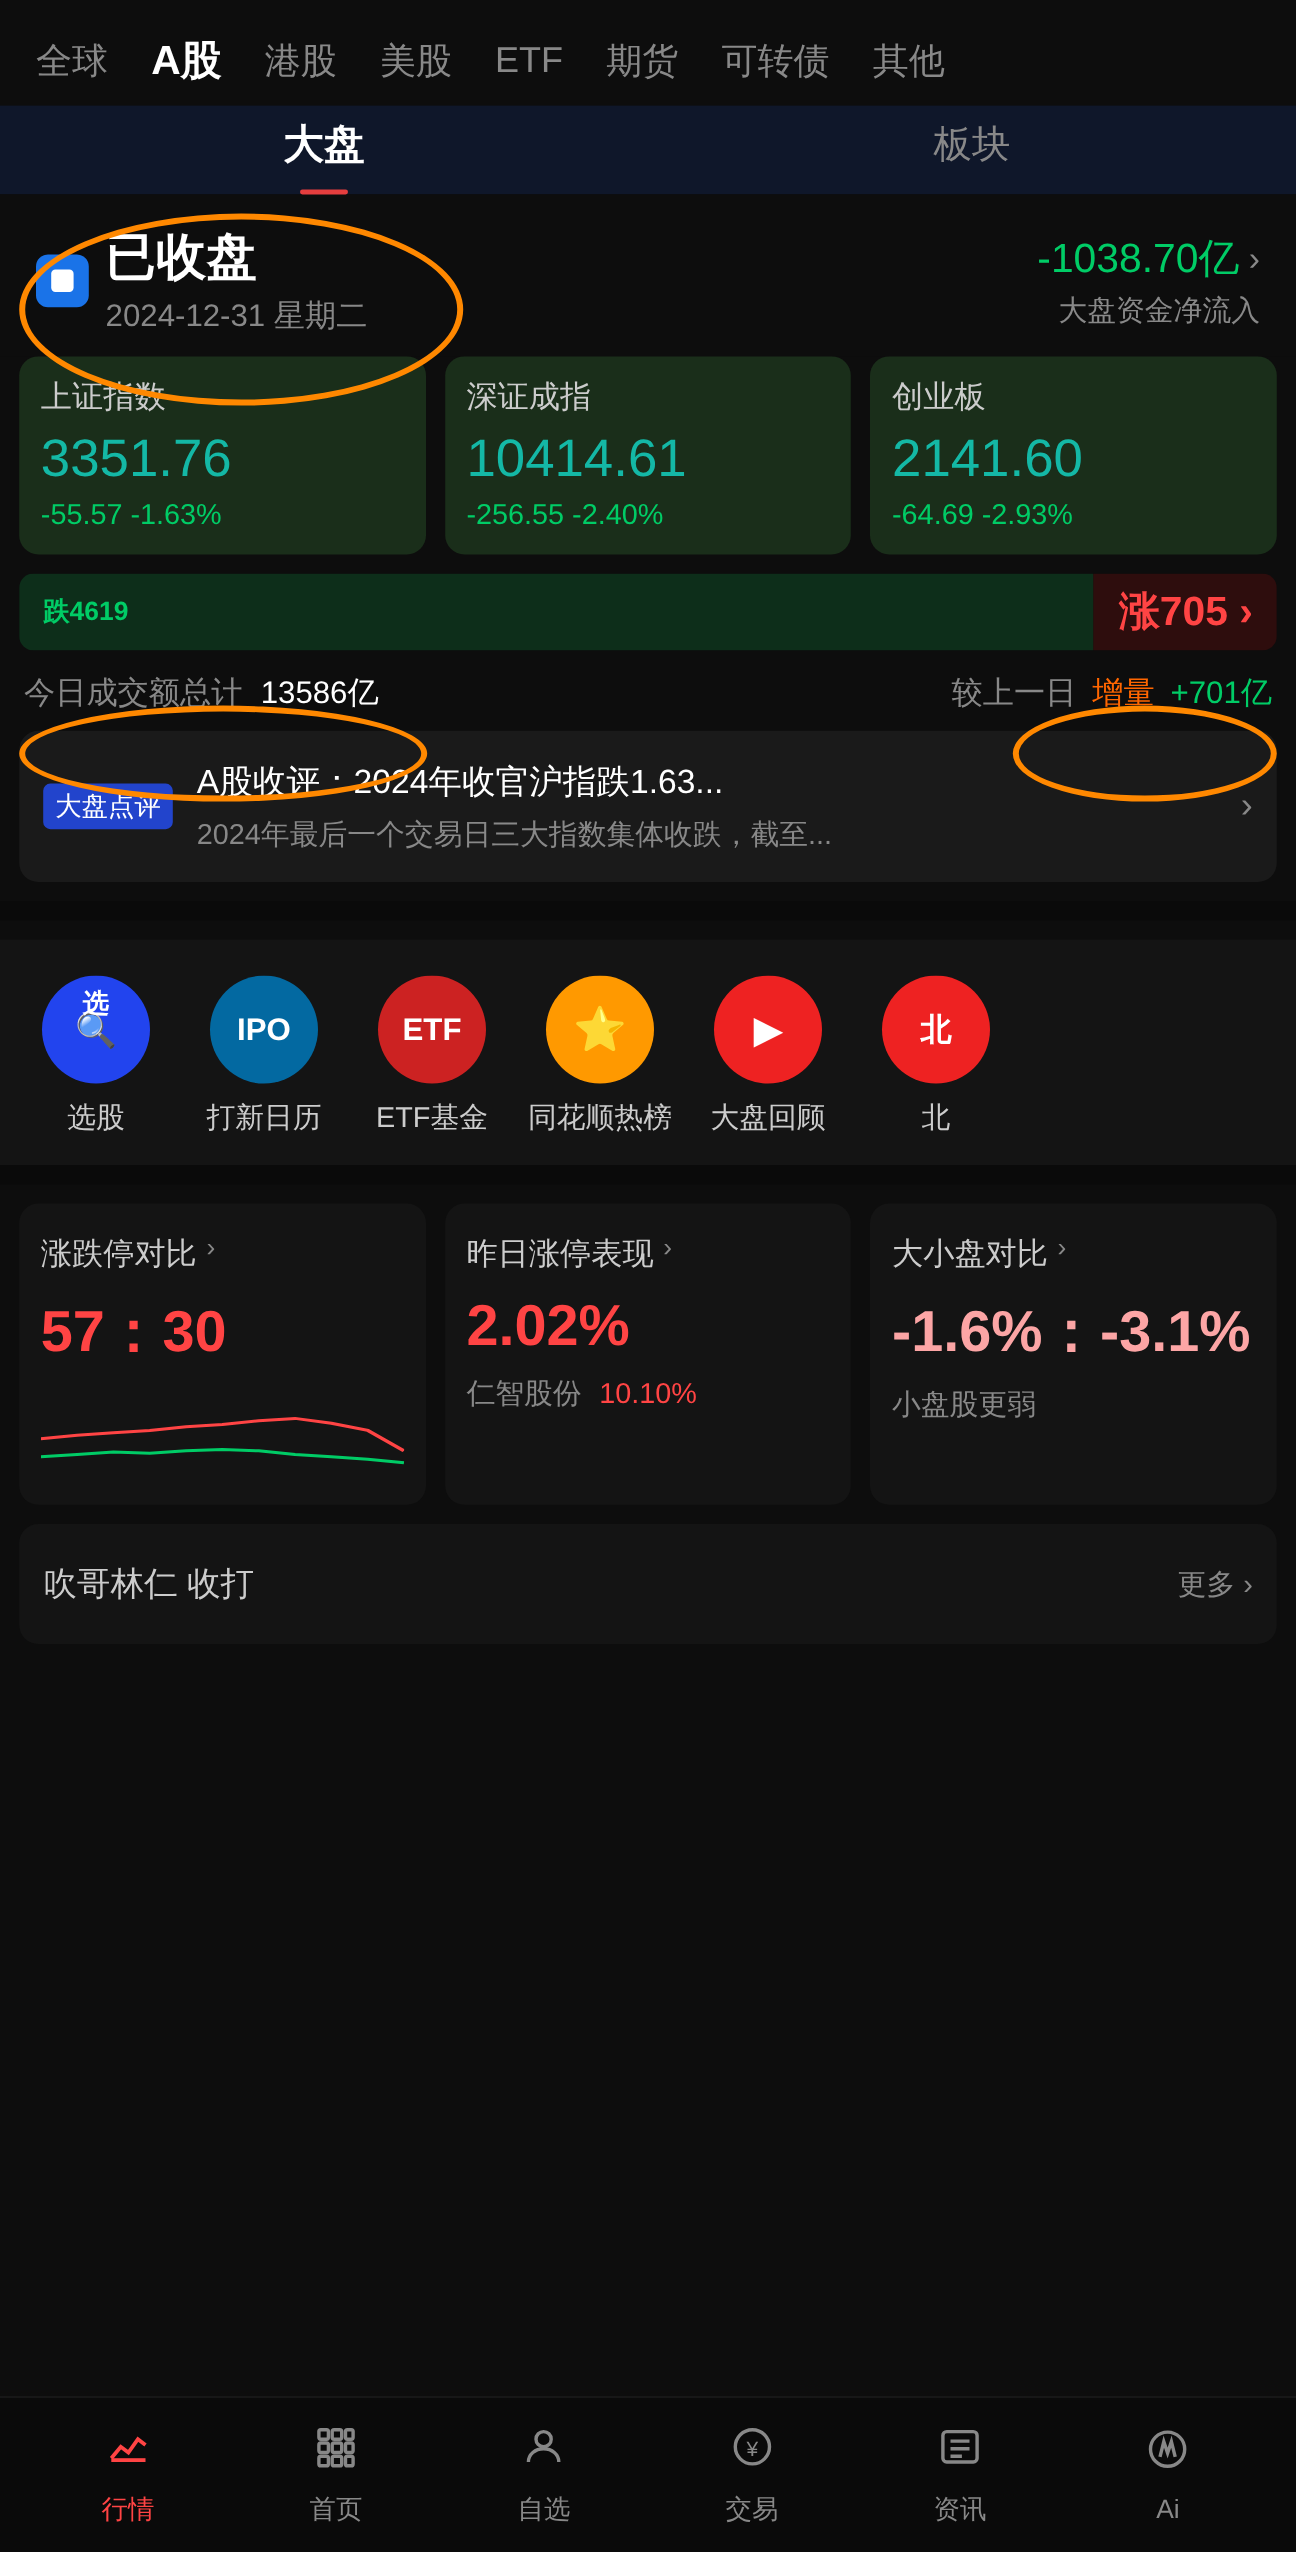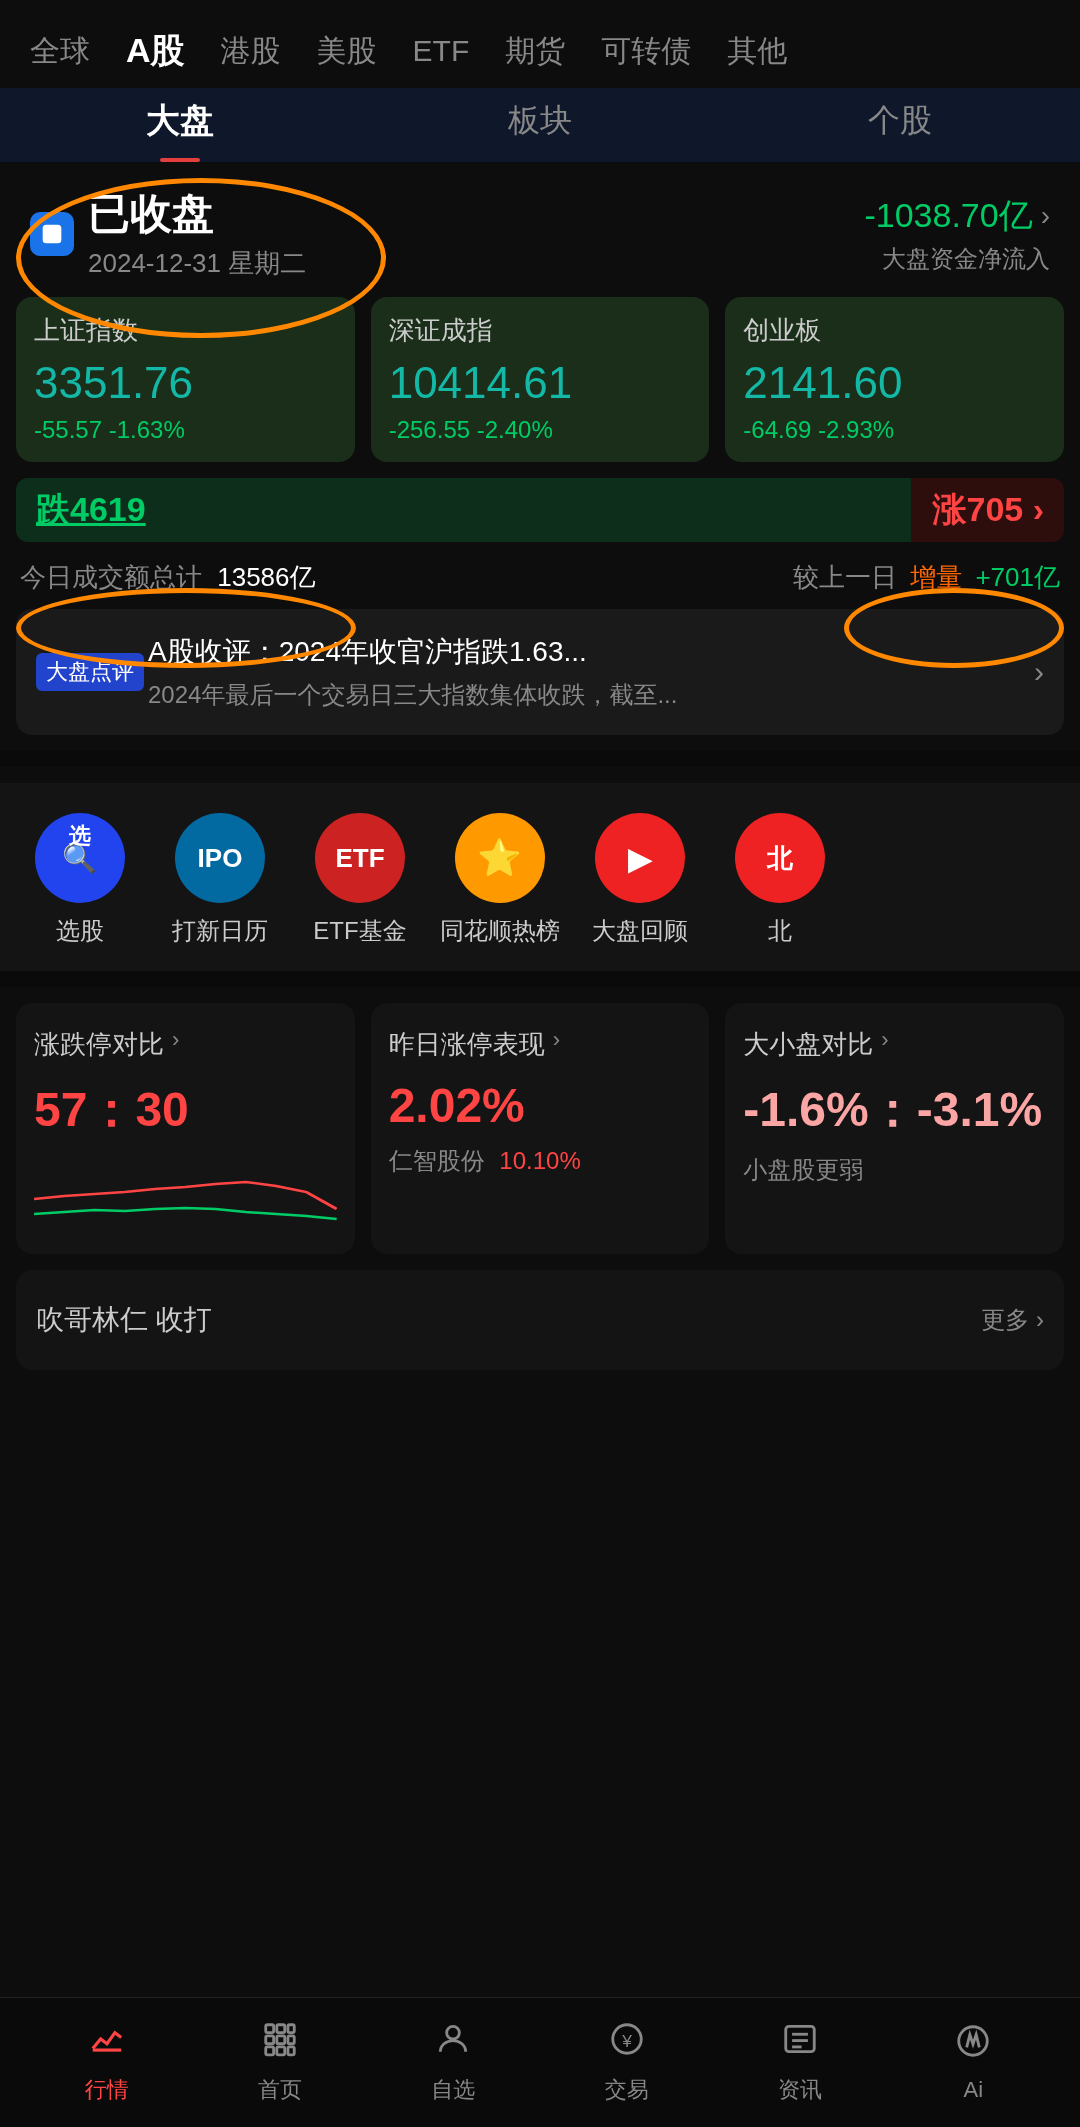--- a/index.html
+++ b/index.html
@@ -170,23 +170,22 @@
       padding-left: 20px;
       font-size: 34px;
       font-weight: bold;
       color: #00cc66;
       background: #0d2e1a;
       flex: 4619;
       position: relative;
     }
     .fall-text {
       color: #00cc66;
-      font-size: 34px;
+      font-size: 22px;
       font-weight: bold;
-      text-decoration: underline;
     }
     .rise-side {
       background: #2e0d0d;
       display: flex;
       align-items: center;
       justify-content: flex-end;
       padding-right: 20px;
       flex: 705;
       cursor: pointer;
     }
@@ -218,21 +217,21 @@
 
     
     .news-card {
       margin: 0 16px 16px;
       background: #1a1a1a;
       border-radius: 16px;
       padding: 24px 20px;
       cursor: pointer;
       display: flex;
       align-items: center;
-      gap: 4px;
+      gap: 20px;
     }
     .news-tag {
       background: #2244cc;
       color: #fff;
       font-size: 22px;
       padding: 4px 10px;
       border-radius: 6px;
       white-space: nowrap;
       flex-shrink: 0;
     }
@@ -464,21 +463,20 @@
     <span class="top-nav-item">美股</span>
     <span class="top-nav-item">ETF</span>
     <span class="top-nav-item">期货</span>
     <span class="top-nav-item">可转债</span>
     <span class="top-nav-item">其他</span>
   </div>
 
   <div class="tab-bar">
     <div class="tab-item active">大盘</div>
     <div class="tab-item">板块</div>
-    <div class="tab-item">个股</div>
   </div>
 
   <div class="market-header">
     <div class="market-status">
       <div class="status-icon">
         <svg viewBox="0 0 24 24">
           <rect x="4" y="4" width="16" height="16" rx="3"></rect>
         </svg>
       </div>
       <div>

